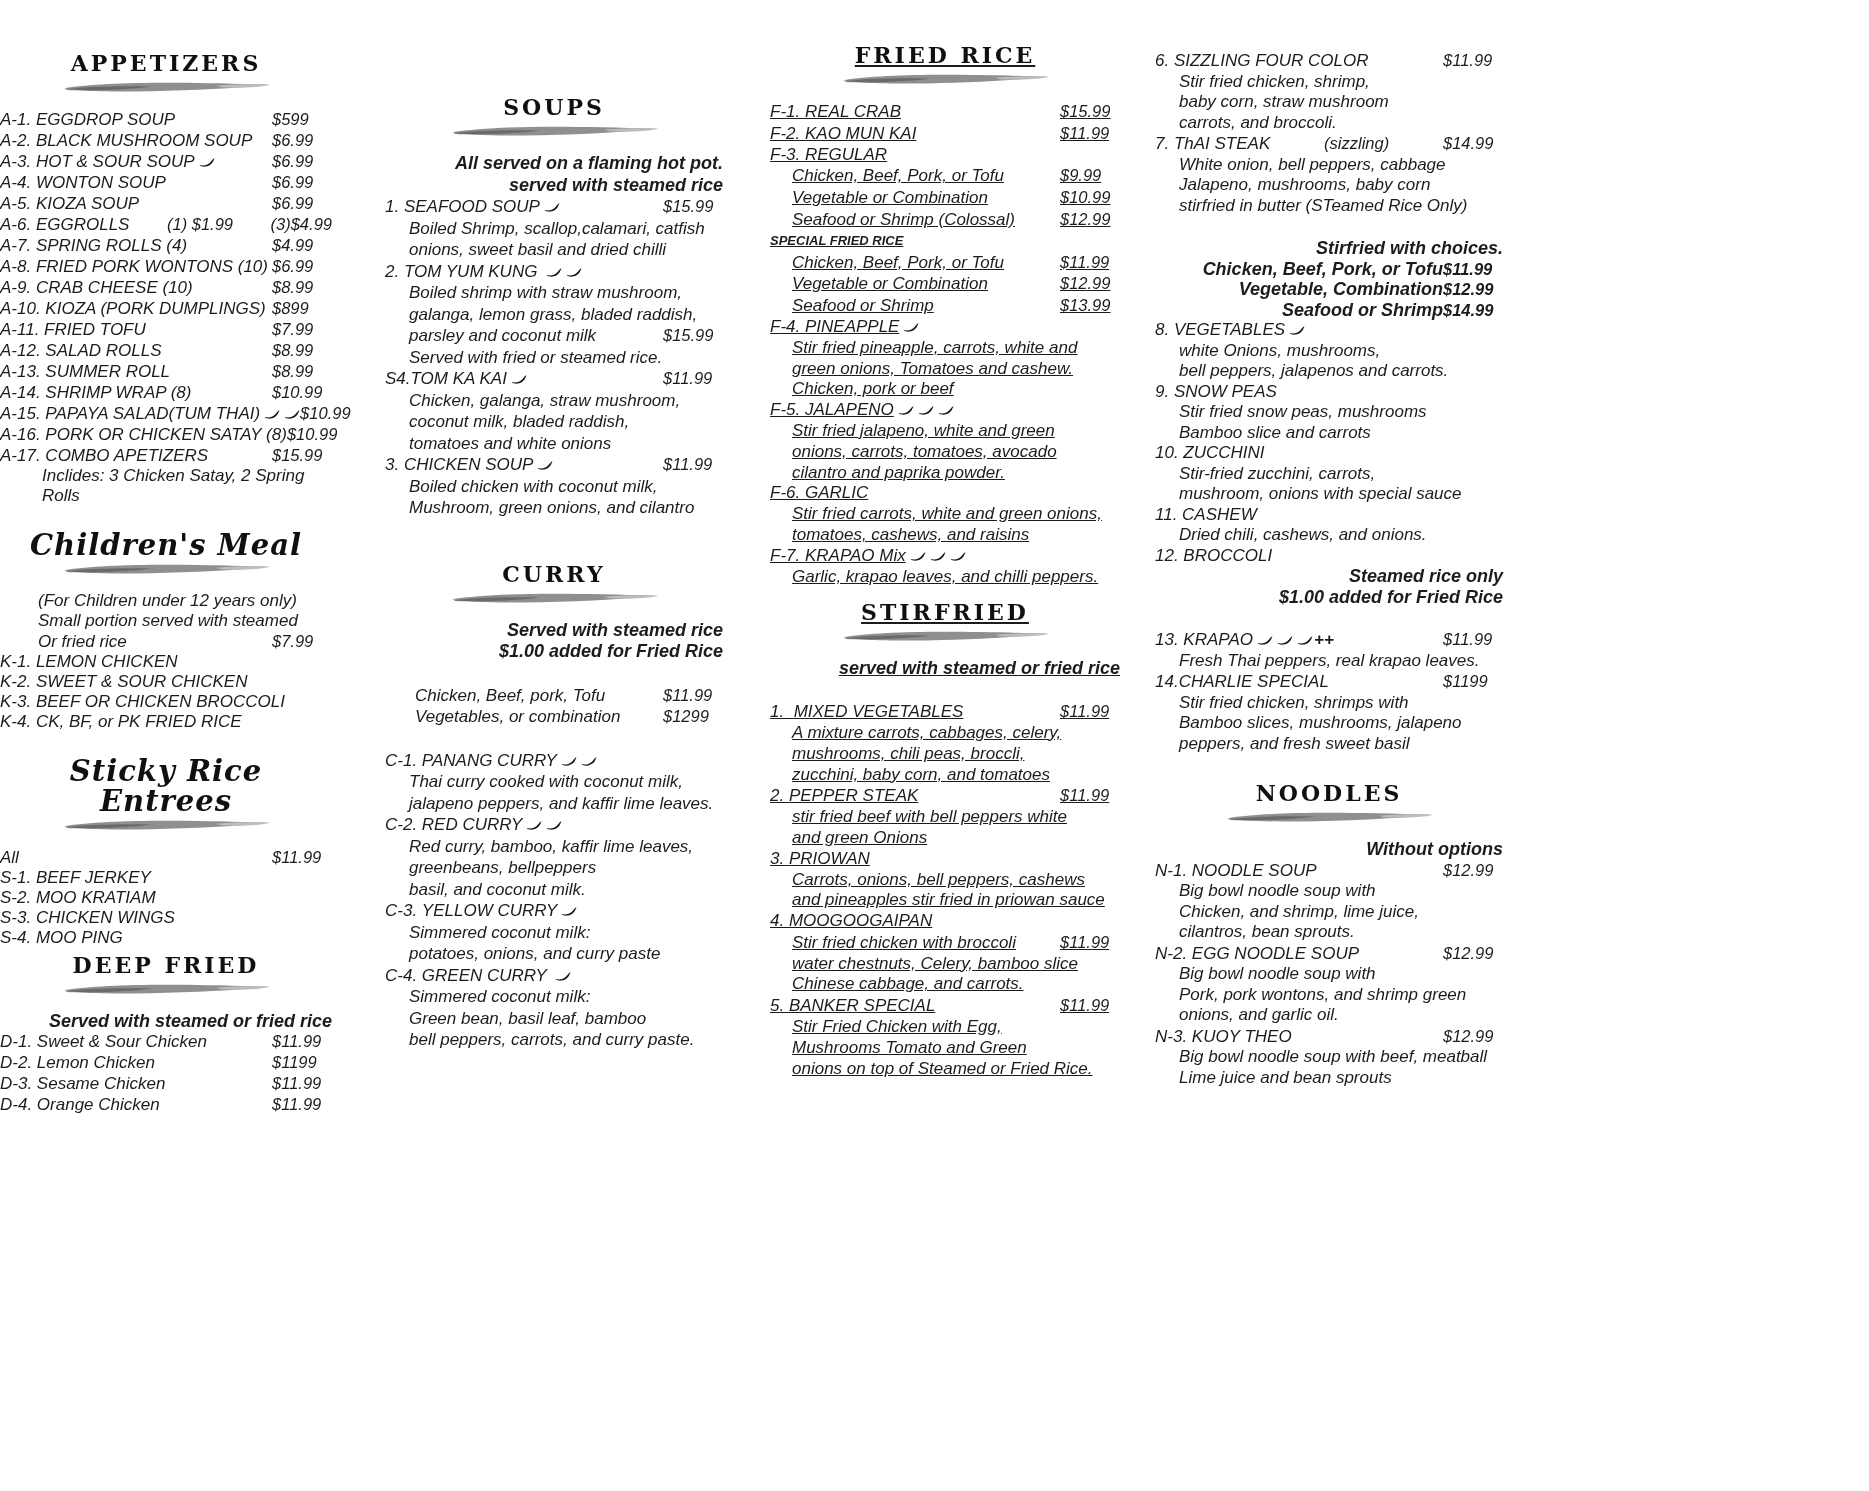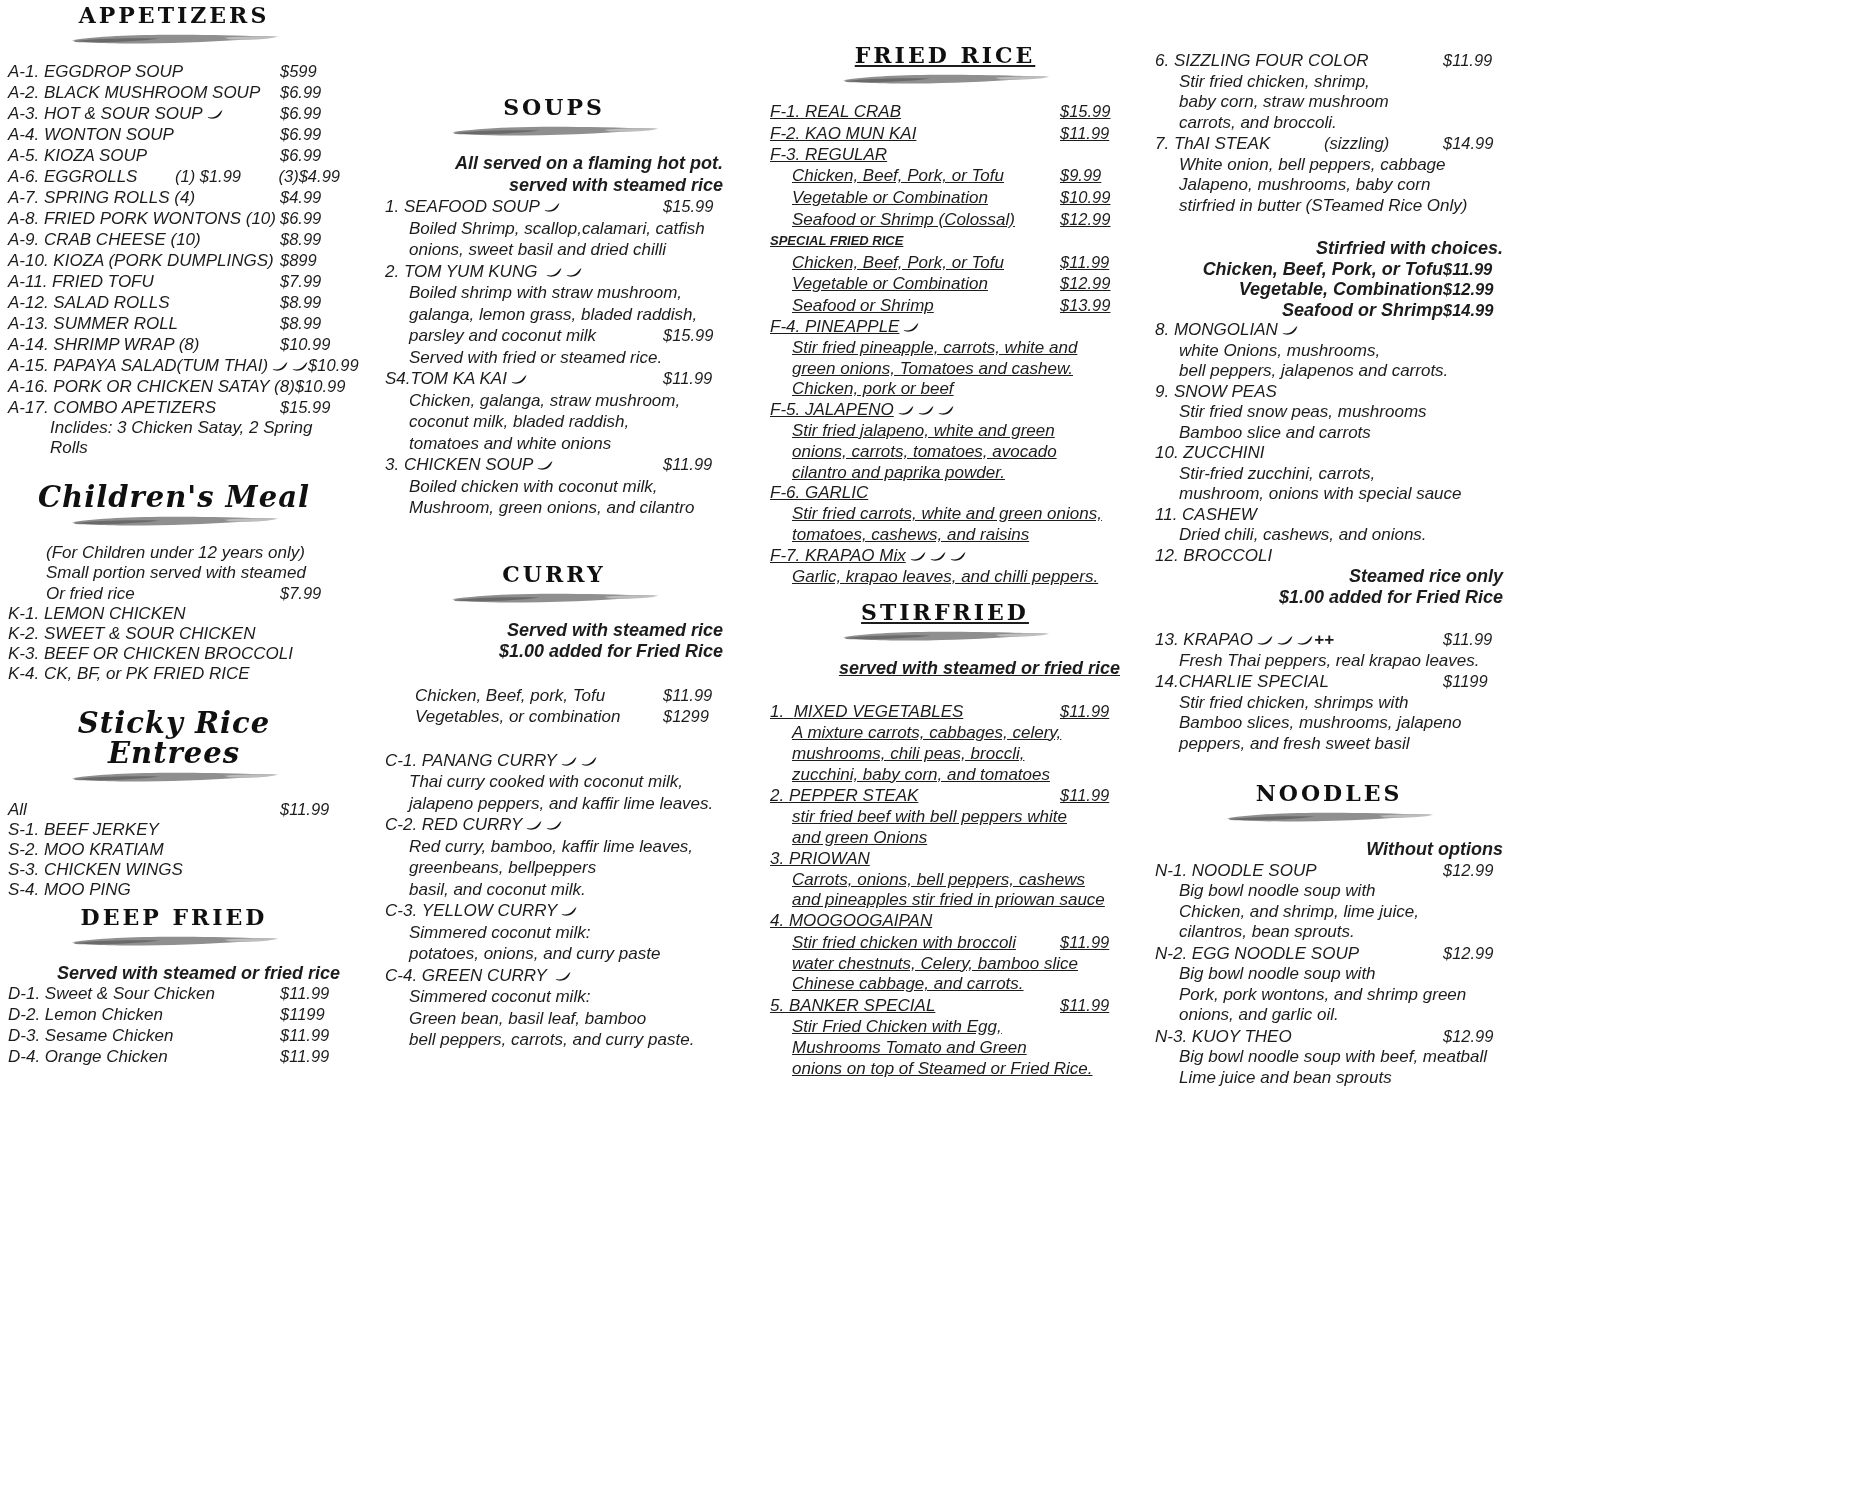--- a/index.html
+++ b/index.html
@@ -4,21 +4,21 @@
 <title>Menu</title>
 <style>
   * { box-sizing: border-box; }
   html, body { margin: 0; padding: 0; background: #ffffff; }
   .page {
     position: relative; width: 1869px; height: 1491px;
     background: #ffffff; color: #1c1c1c; overflow: hidden;
     font-family: "Liberation Sans", sans-serif;
   }
   .col { position: absolute; top: 0; font-style: italic; }
-  .col-1 { left: 8px;    width: 332px; }
+  .col-1 { left: 0;    width: 332px; padding-top: 48px; }
   .col-2 { left: 385px;  width: 338px; padding-top: 92px; }
   .col-3 { left: 770px;  width: 350px; padding-top: 40px; text-decoration: underline; }
   .col-4 { left: 1155px; width: 348px; padding-top: 50px; }
 
   .block { margin: 0; }
   .header-block { margin-top: 24px; }
   .block:first-child { margin-top: 0; }
   .hdr { text-align: center; font-style: normal; color: #101010; line-height: 30px; }
   .hdr-tribal { font-family: "DejaVu Serif", serif; font-weight: 700; font-size: 22px; letter-spacing: 3px; }
   .hdr-script { font-family: "DejaVu Serif", serif; font-weight: 700; font-style: italic; font-size: 29px; letter-spacing: 1px; }
@@ -890,21 +890,21 @@
         </div>
         <div class="line">
           <span class="lt">Seafood or Shrimp</span>
           <span class="price">$14.99</span>
         </div>
       </div>
       <div class="block item blk-3-4">
         <div class="line">
           <span class="ln">
             <span class="num">8. </span>
-            <span class="nm">MONGOLIAN</span>
+            <span class="nm">VEGETABLES</span>
             <svg class="chili" viewBox="0 0 26 14" preserveAspectRatio="none">
               <path fill="#161616" d="M1 11 C8 13 15 11 19.5 5.5 L22.5 1.8 C23 0.8 24.2 0.3 25.2 0.9 C24.6 2 23.8 3 23.2 4.6 C21.4 9.2 14.5 14.4 5.8 13.4 C3.4 13.1 1.8 12.1 1 11 Z"></path>
             </svg>
           </span>
         </div>
         <div class="line desc">
           <span class="dt">white Onions, mushrooms,</span>
         </div>
         <div class="line desc">
           <span class="dt">bell peppers, jalapenos and carrots.</span>

